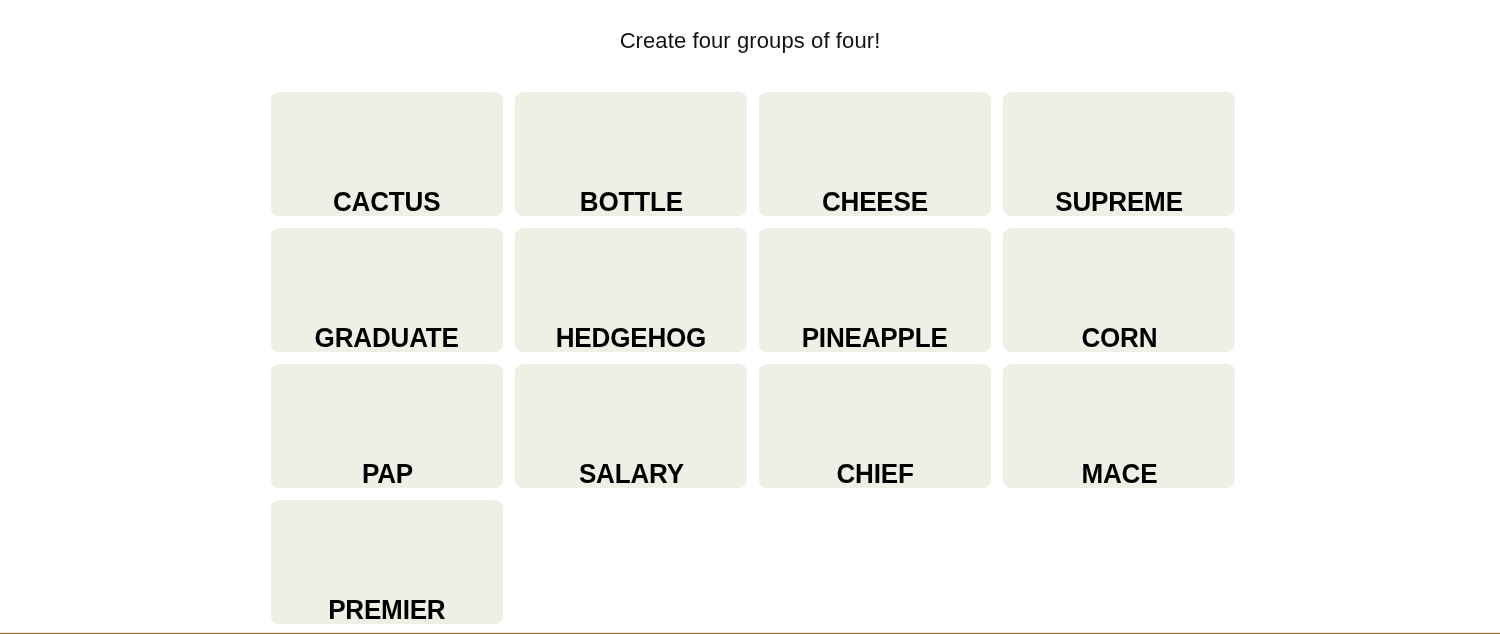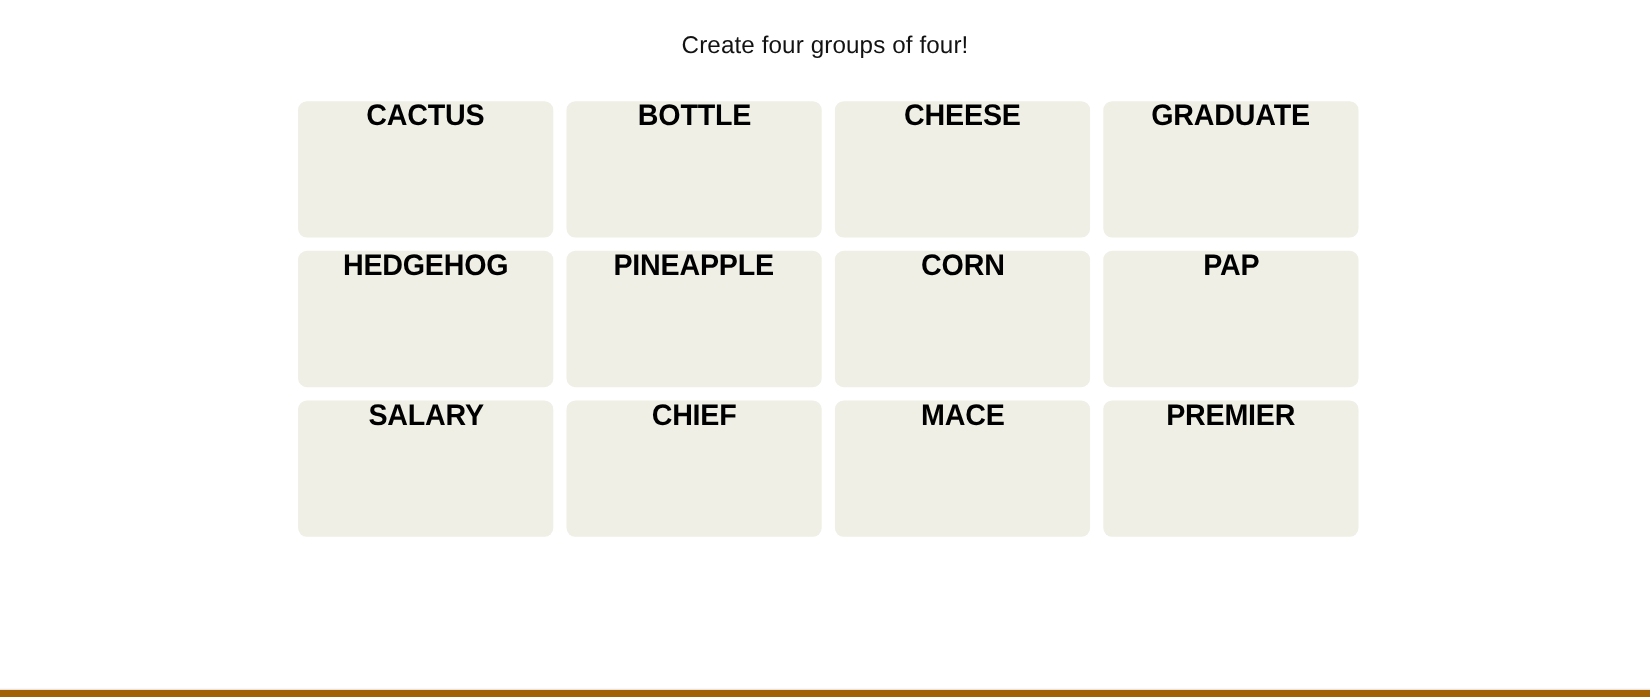--- a/index.html
+++ b/index.html
@@ -15,21 +15,21 @@
     overflow: hidden;
     position: relative;
   }
 
   #app {
     width: 1500px;
     height: 634px;
     position: relative;
     background: #ffffff;
     box-sizing: border-box;
-    border-bottom: 7px solid #a16207;
+    border-bottom: 1px solid #a16207;
   }
 
   
   .board-title {
     position: absolute;
     top: 26px;
     left: 0;
     width: 1500px;
     text-align: center;
     font-family: "Liberation Sans", sans-serif;
@@ -53,21 +53,21 @@
     grid-template-rows: repeat(4, 124px);
     column-gap: 12px;
     row-gap: 12px;
   }
 
   .tile {
     background: #efefe6;
     border: none;
     border-radius: 8px;
     display: flex;
-    align-items: flex-start;
+    align-items: flex-end;
     justify-content: center;
     padding: 0 6px;
     box-sizing: border-box;
     cursor: pointer;
     user-select: none;
     -webkit-user-select: none;
     outline: none;
     overflow: hidden;
   }
 
@@ -108,20 +108,23 @@
       <span class="tile-label">CACTUS</span>
     </div>
     <div class="tile">
       <span class="tile-label">BOTTLE</span>
     </div>
     <div class="tile">
       <span class="tile-label">CHEESE</span>
     </div>
 
     <div class="tile">
+      <span class="tile-label">SUPREME</span>
+    </div>
+    <div class="tile">
       <span class="tile-label">GRADUATE</span>
     </div>
     <div class="tile">
       <span class="tile-label">HEDGEHOG</span>
     </div>
     <div class="tile">
       <span class="tile-label">PINEAPPLE</span>
     </div>
 
     <div class="tile">

